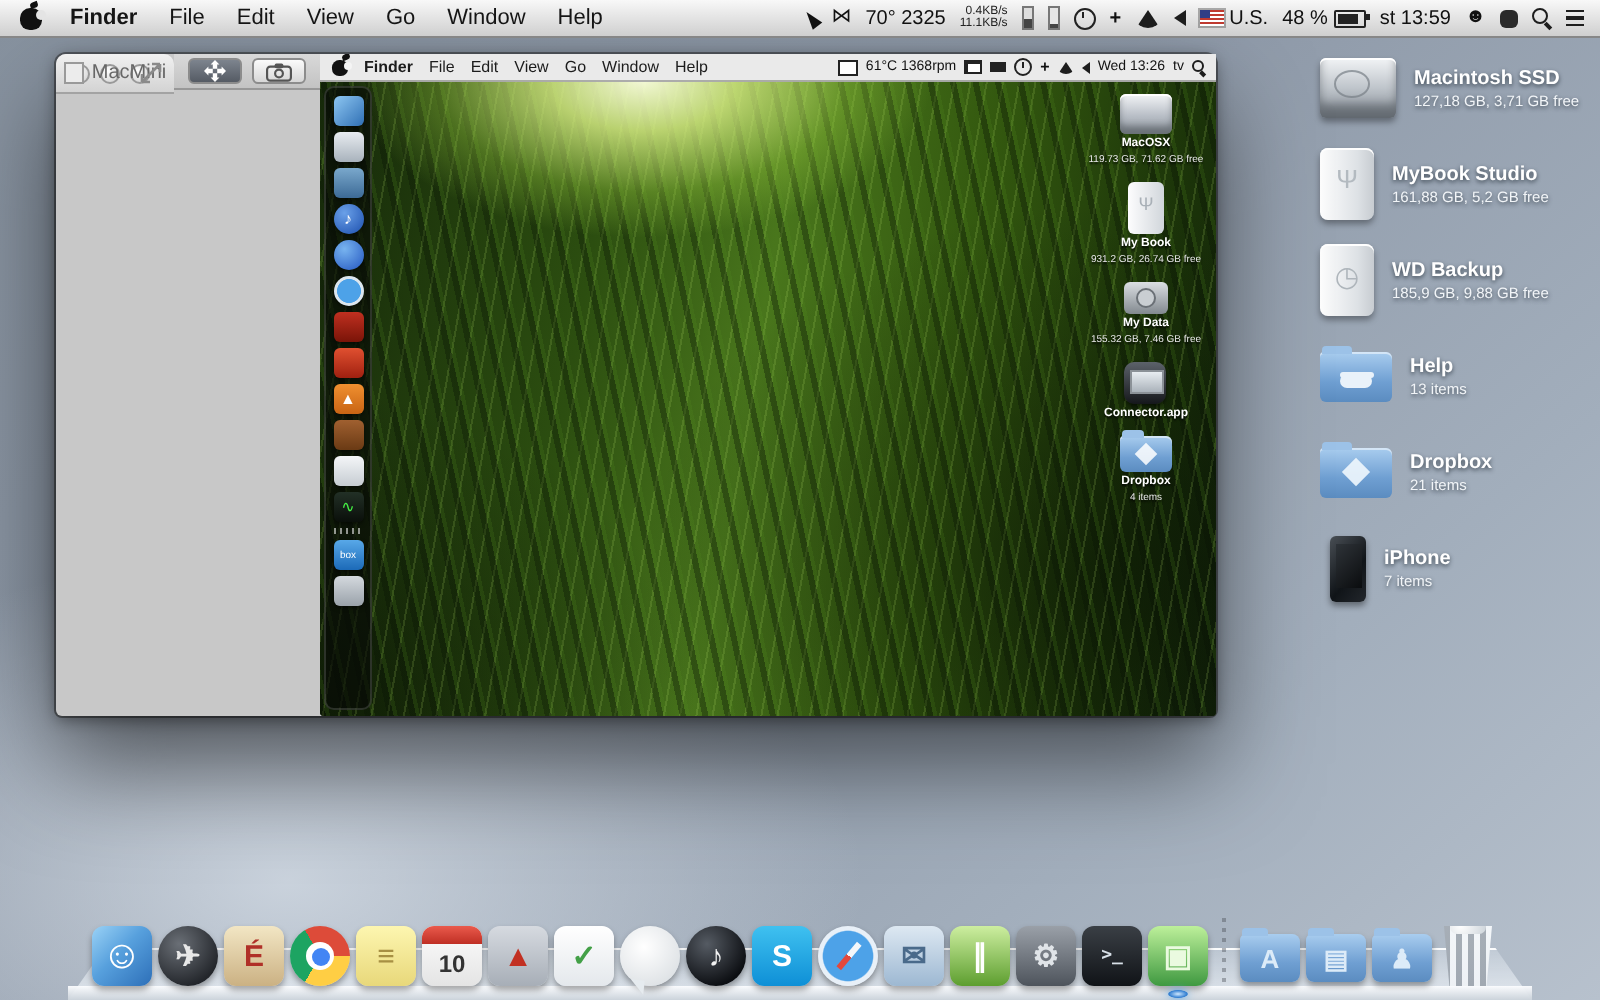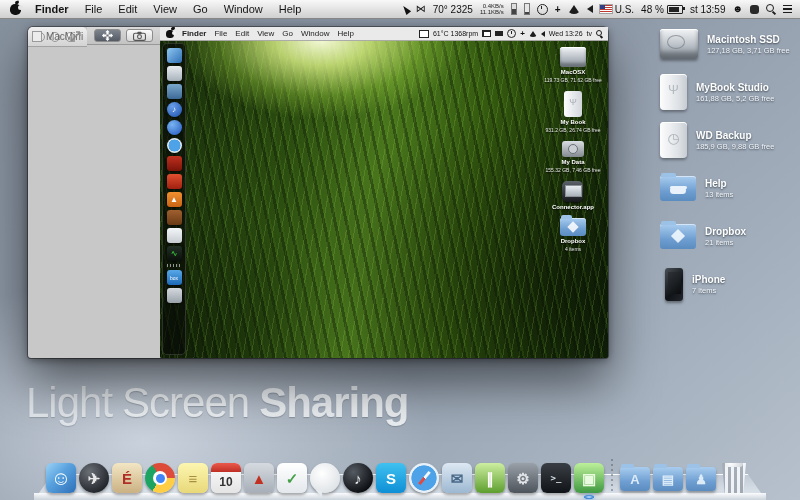--- a/index.html
+++ b/index.html
@@ -402,23 +402,20 @@
       </div>
       <div class="hicon-row">
         <div class="hic ic-iphone"></div>
         <div class="htxt">
           <div class="hlab">iPhone</div>
           <div class="hinf">7 items</div>
         </div>
       </div>
     </div>
 
-  <div id="caption">
-    <span class="w1">Light</span><span class="w2">Screen</span><span class="w3">Sharing</span>
-  </div>
 
   <div id="dock">
     <div class="shelf"></div>
     <div class="shelf-front"></div>
     <div id="dock-items">
         <div class="dock-item dk-finder" style="background: linear-gradient(135deg, rgb(154, 210, 246) 0%, rgb(87, 160, 221) 45%, rgb(45, 111, 184) 100%);">
           <span style="color: rgb(255, 255, 255);">☺</span>
         </div>
         <div class="dock-item dk-launchpad circ" style="background: radial-gradient(circle at 35% 30%, rgb(106, 111, 118), rgb(35, 38, 43) 75%);">
           <span style="color: rgb(232, 232, 232);">✈</span>

